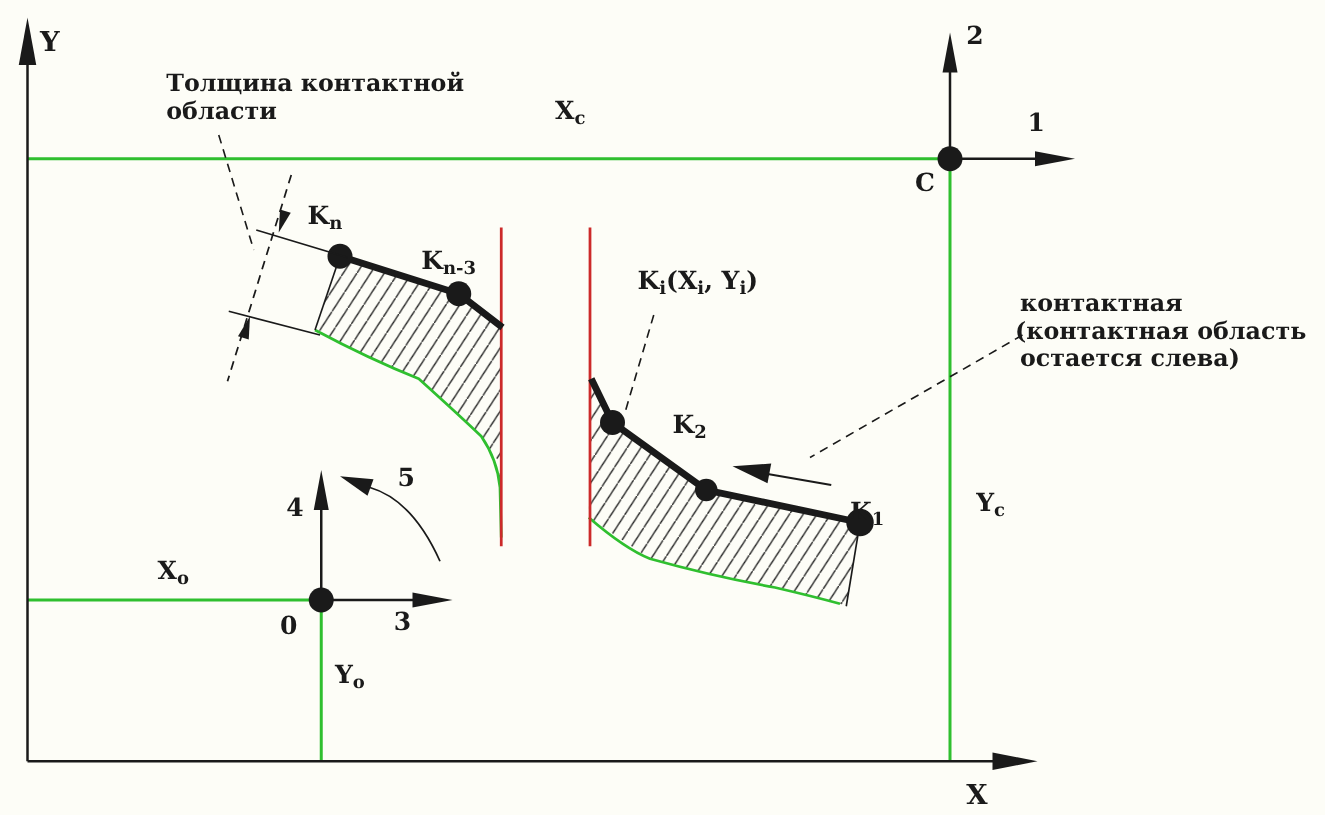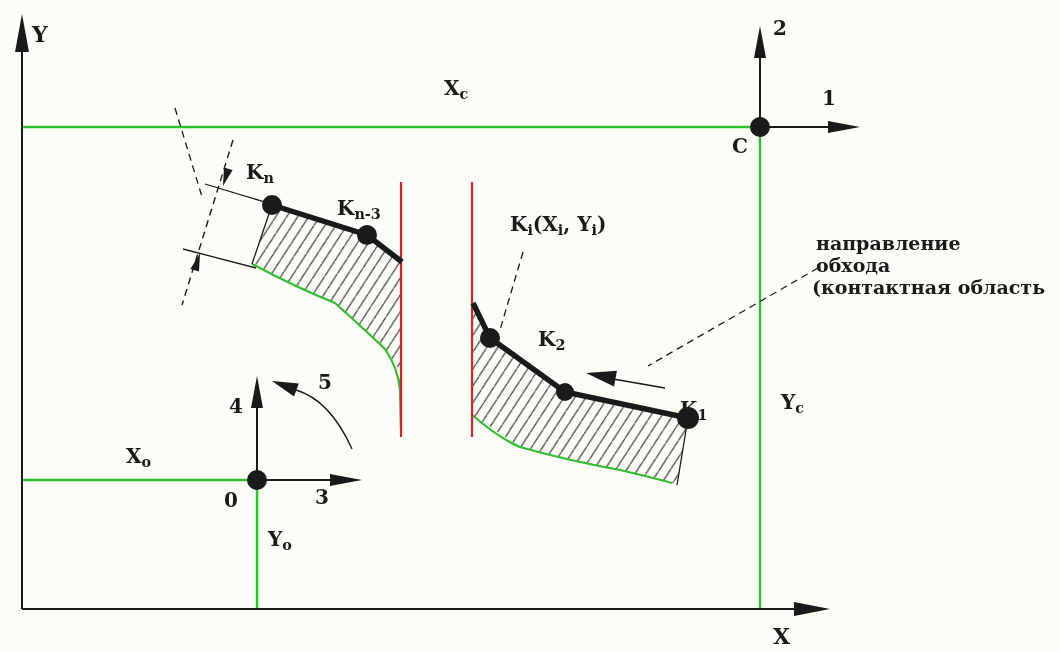--- a/index.html
+++ b/index.html
@@ -158,20 +158,24 @@
   <div class="lbl" style="left:510px;top:213px">
     <span>K</span><span class="sub">i</span><span>(X</span><span class="sub">i</span><span>, Y</span><span class="sub">i</span><span>)</span>
   </div>
   <div class="lbl" style="left:538px;top:328px">
     <span>K</span><span class="sub">2</span>
   </div>
   <div class="lbl" style="left:680px;top:398px">
     <span>K</span><span class="sub">1</span>
   </div>
 
+  <div class="annot" style="left:133px;top:56px">
+    <div>Толщина контактной</div>
+    <div>области</div>
+  </div>
 
   <div class="annot" style="left:816px;top:232px">
-    <div>направление</div>
-    <div>обхода</div>
+    <div>контактная</div>
     <div style="margin-left:-4px">(контактная область</div>
+    <div>остается слева)</div>
   </div>
 
 </div>
 
 </body></html>

